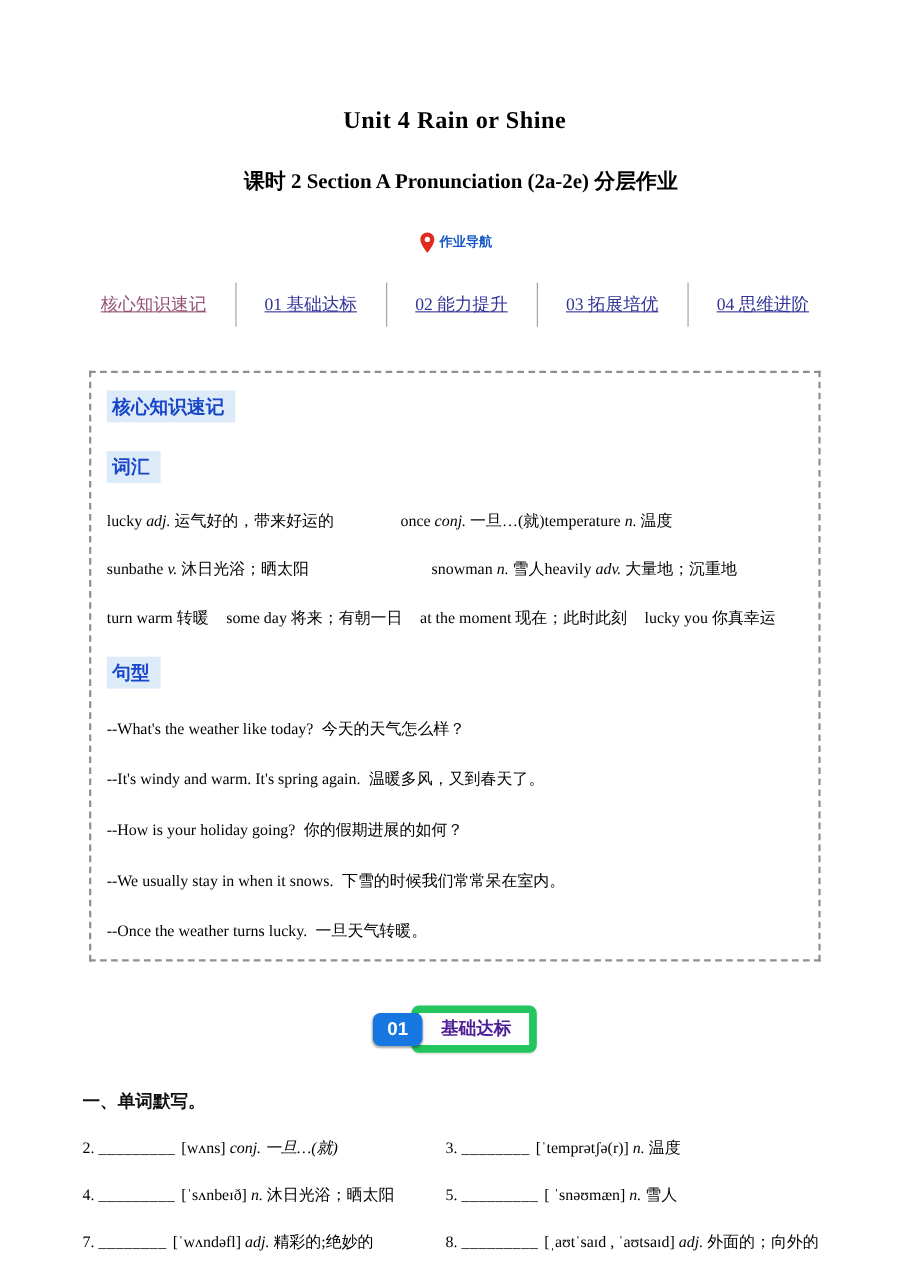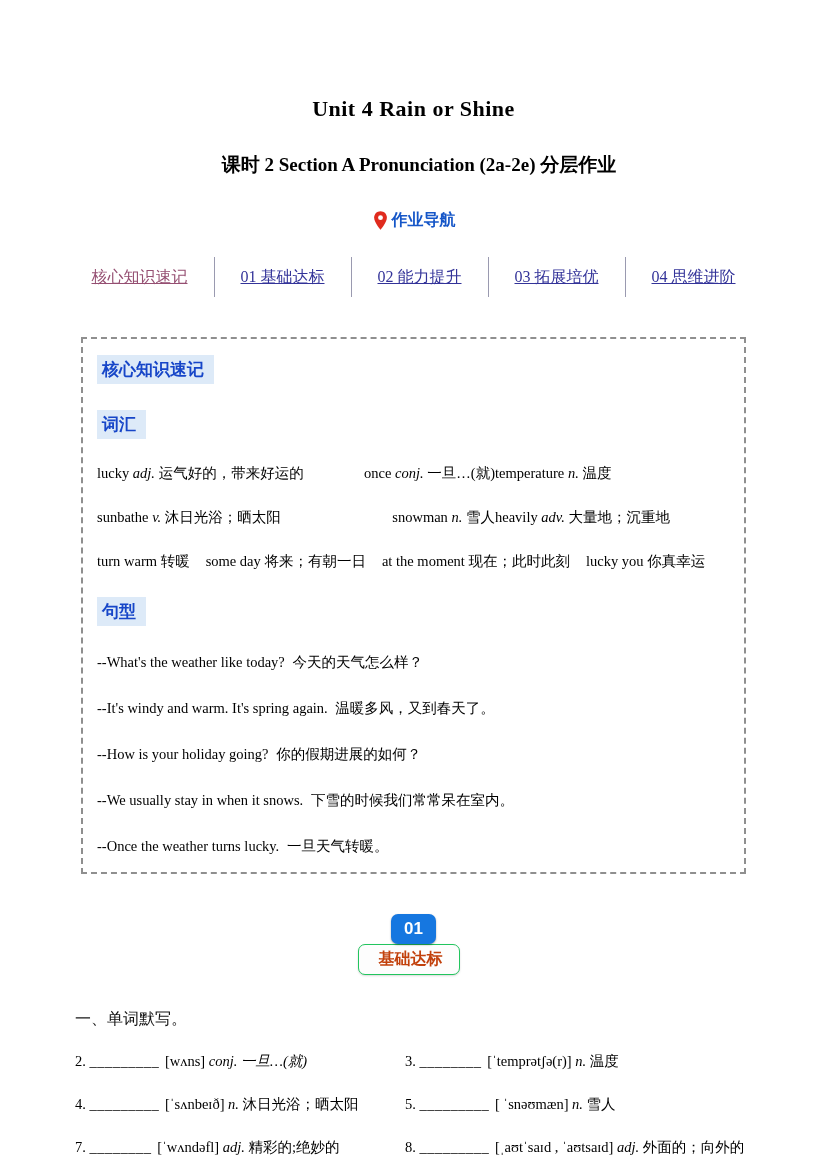--- a/index.html
+++ b/index.html
@@ -12,21 +12,21 @@
     padding-top:96px;text-align:center;
     font-size:22px;font-weight:bold;letter-spacing:.5px;
   }
   .page-subtitle{
     margin-top:30px;text-align:center;
     font-size:19px;font-weight:bold;padding-left:11px;
   }
   .nav-header{
     margin-top:32px;display:flex;justify-content:center;align-items:center;gap:3px;
     font-family:"Liberation Sans","DejaVu Sans",sans-serif;
-    font-size:16px;font-weight:bold;color:#1556c8;
+    font-size:12px;font-weight:bold;color:#1556c8;
   }
   .nav-header svg{display:block;}
   .nav-row{
     margin-top:26px;display:flex;justify-content:center;align-items:center;
     font-size:16px;
   }
   .nav-link{
     text-decoration:underline;color:#333399;cursor:pointer;
     padding:0 26px;white-space:nowrap;
   }
@@ -46,38 +46,38 @@
   .sub-heading{margin-top:26px;}
   .vocab-row{
     display:flex;margin-top:25px;font-size:14.5px;white-space:nowrap;
   }
   .vocab-row.cols > .vocab-entry:nth-child(1){width:242px;flex:none;}
   .vocab-row.cols > .vocab-entry:nth-child(2){width:156px;flex:none;text-align:right;}
   .vocab-row.loose > .vocab-entry{margin-right:16px;}
   .pos{font-style:italic;}
   .pattern-line{margin-top:27px;font-size:14.5px;white-space:nowrap;}
   .pattern-line .zh{margin-left:4px;margin-top:16px;}
-  .badge-wrap{margin-top:40px;display:flex;justify-content:center;align-items:center;flex-direction:column;}
+  .badge-wrap{margin-top:40px;display:flex;justify-content:center;align-items:center;}
   .badge-num{
     position:relative;z-index:2;
     background:#1677e0;color:#fff;
     font-family:"Liberation Sans","DejaVu Sans",sans-serif;
     font-size:17px;font-weight:bold;
     padding:5px 13px;border-radius:7px;
     box-shadow:0 1px 2px rgba(0,0,0,.35);
   }
   .badge-label{
-    background:#fdfdfd;border:1px solid #22c55e;border-radius:7px;
+    background:#fdfdfd;border:7px solid #22c55e;border-radius:7px;
     margin-left:-10px;padding:4px 16px 4px 20px;
     font-family:"Liberation Sans","DejaVu Sans",sans-serif;
-    font-size:16px;font-weight:bold;color:#c2410c;
+    font-size:16px;font-weight:bold;color:#4c1d95;
     box-shadow:0 1px 2px rgba(0,0,0,.15);
   }
   .ex-heading{
-    margin:34px 0 0 75px;font-size:16px;font-weight:normal;
+    margin:34px 0 0 75px;font-size:16px;font-weight:bold;
     font-family:"Liberation Sans","DejaVu Sans",sans-serif;color:#111;
   }
   .ex-grid{
     display:grid;grid-template-columns:330px 372px;
     margin:22px 0 0 75px;row-gap:24px;font-size:14.5px;
   }
   .ex-item{white-space:nowrap;}
   .ex-item .blank{letter-spacing:.5px;}
   .ex-item .phonetic{margin-left:2px;}
   .zh-italic{font-style:italic;}

